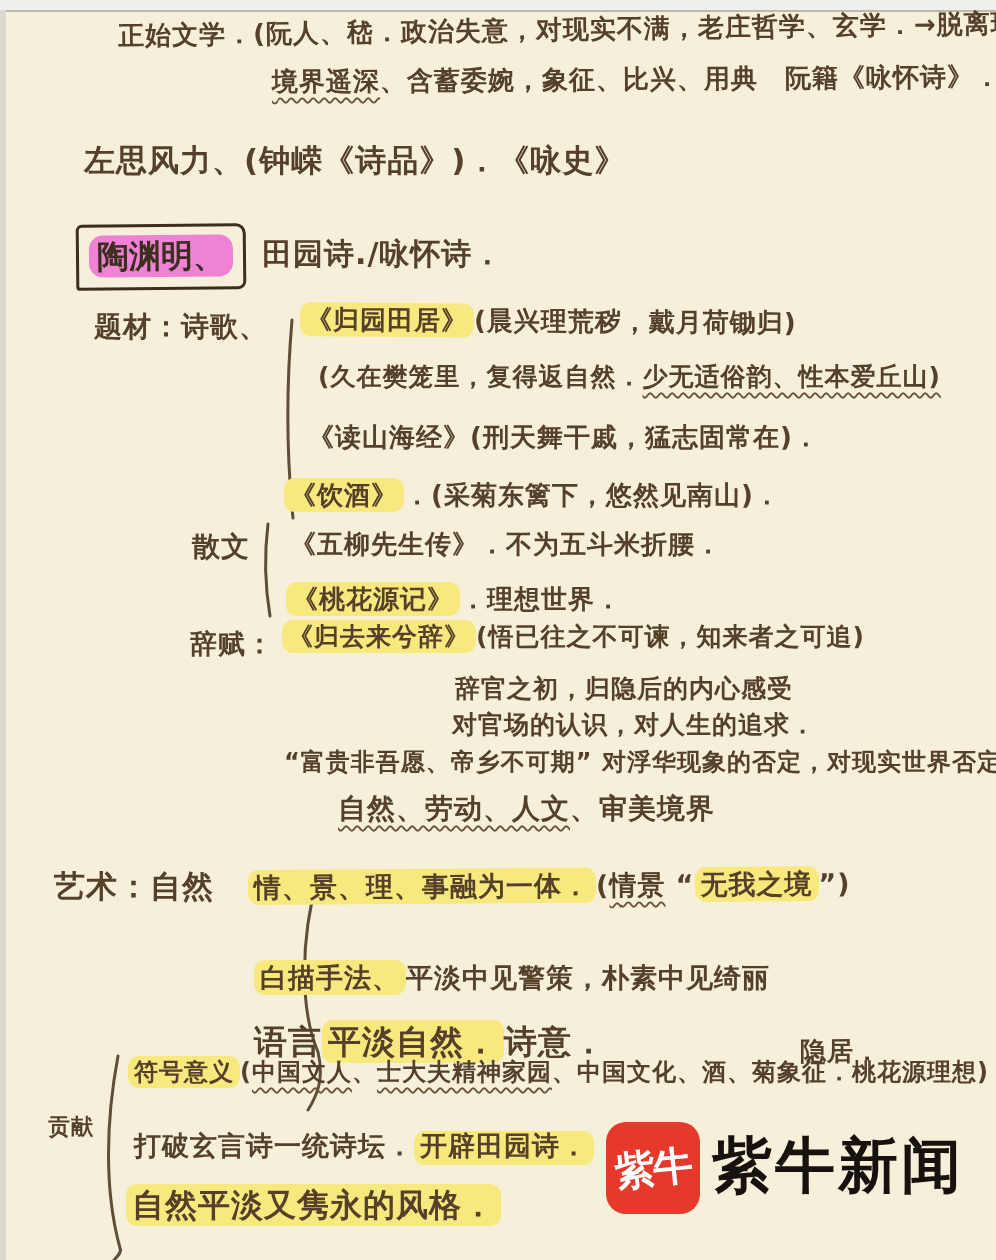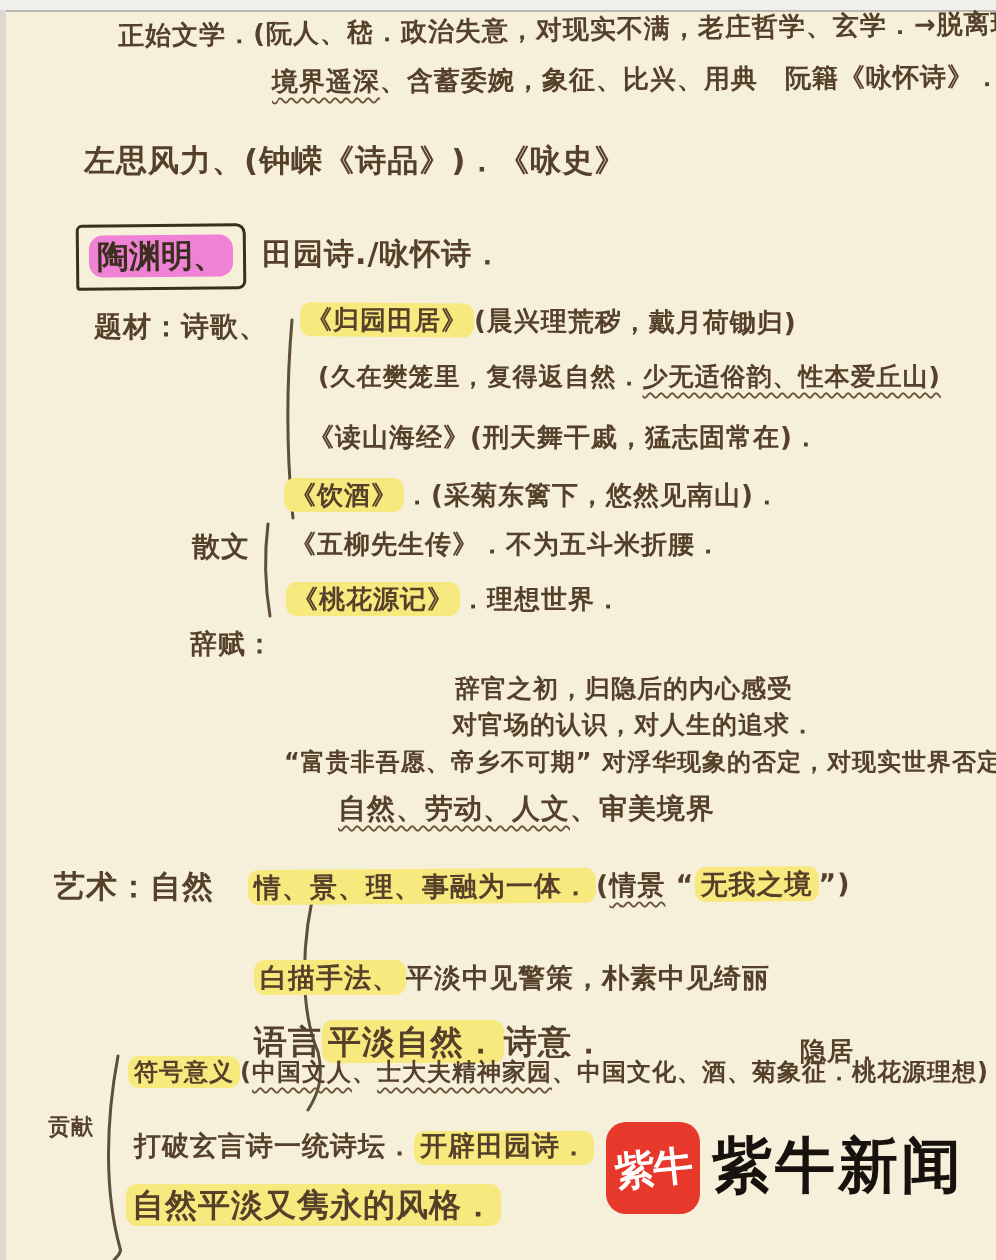--- a/index.html
+++ b/index.html
@@ -91,20 +91,23 @@
   <div class="line" style="left:290px;top:527px;font-size:26px;">
     <span>《五柳先生传》．不为五斗米折腰．</span>
   </div>
   <div class="line" style="left:286px;top:582px;font-size:26px;">
     <span class="hl">《桃花源记》</span><span>．理想世界．</span>
   </div>
 
   <div class="line" style="left:190px;top:626px;font-size:27px;">
     <span>辞赋：</span>
   </div>
+  <div class="line" style="left:282px;top:620px;font-size:25px;">
+    <span class="hl">《归去来兮辞》</span><span>(悟已往之不可谏，知来者之可追)</span>
+  </div>
   <div class="line" style="left:455px;top:672px;font-size:25px;">
     <span>辞官之初，归隐后的内心感受</span>
   </div>
   <div class="line" style="left:452px;top:708px;font-size:25px;">
     <span>对官场的认识，对人生的追求．</span>
   </div>
   <div class="line" style="left:284px;top:746px;font-size:24px;">
     <span>“富贵非吾愿、帝乡不可期” 对浮华现象的否定，对现实世界否定</span>
   </div>
   <div class="line" style="left:338px;top:790px;font-size:28px;">

